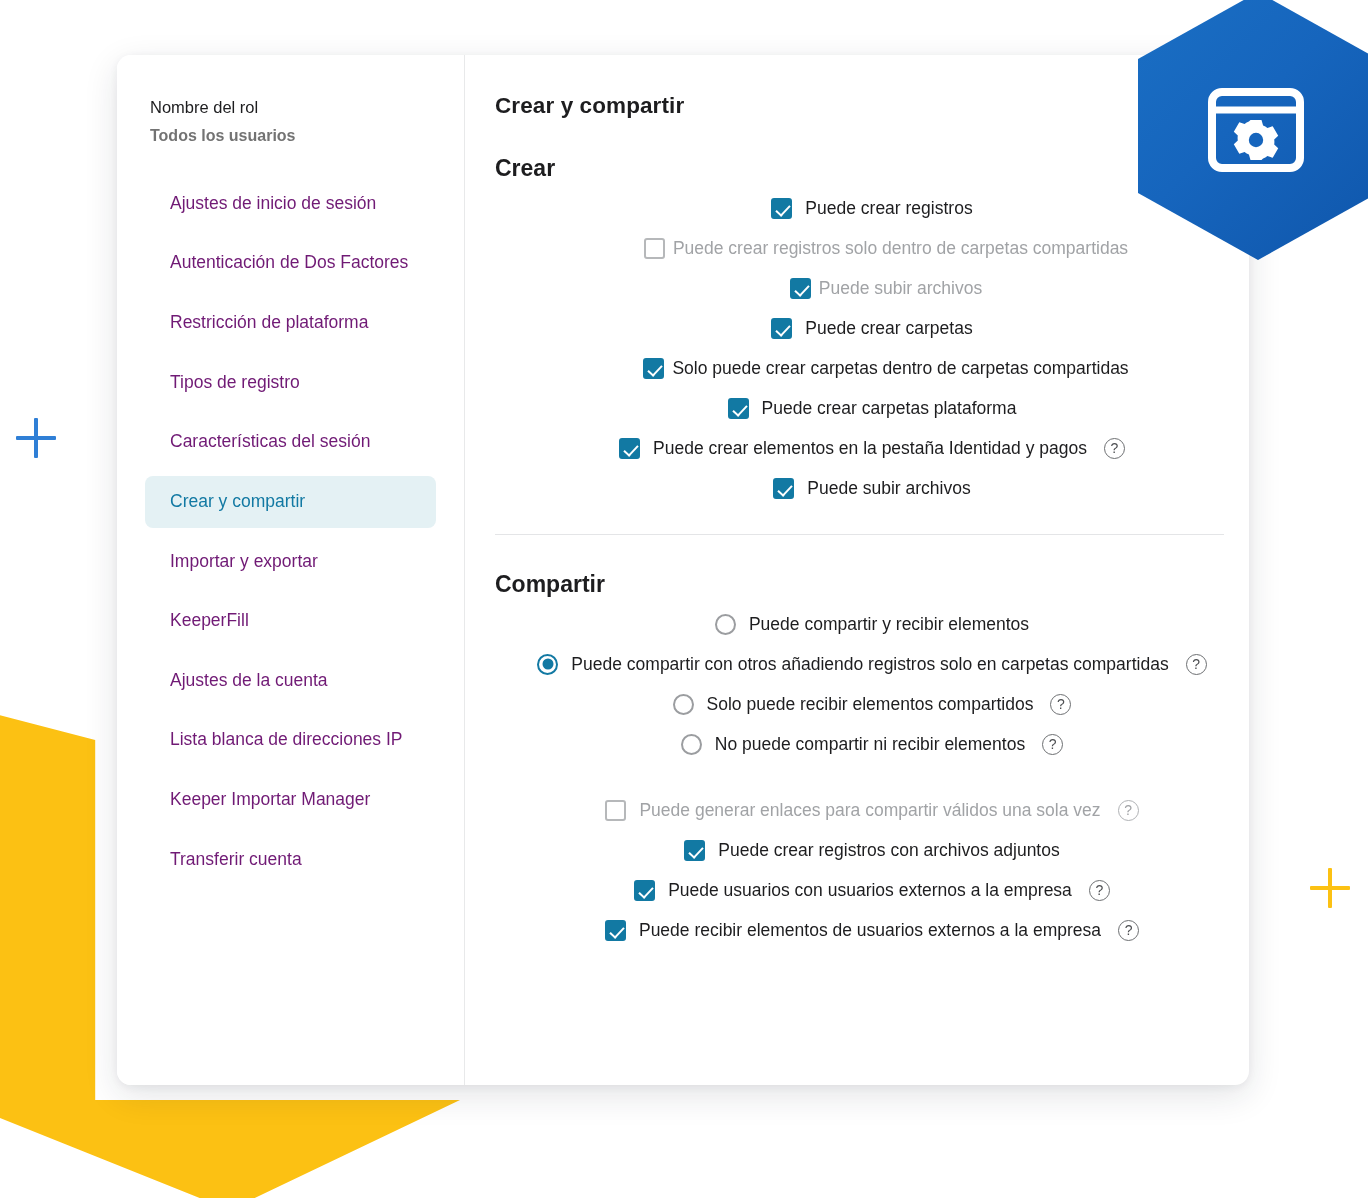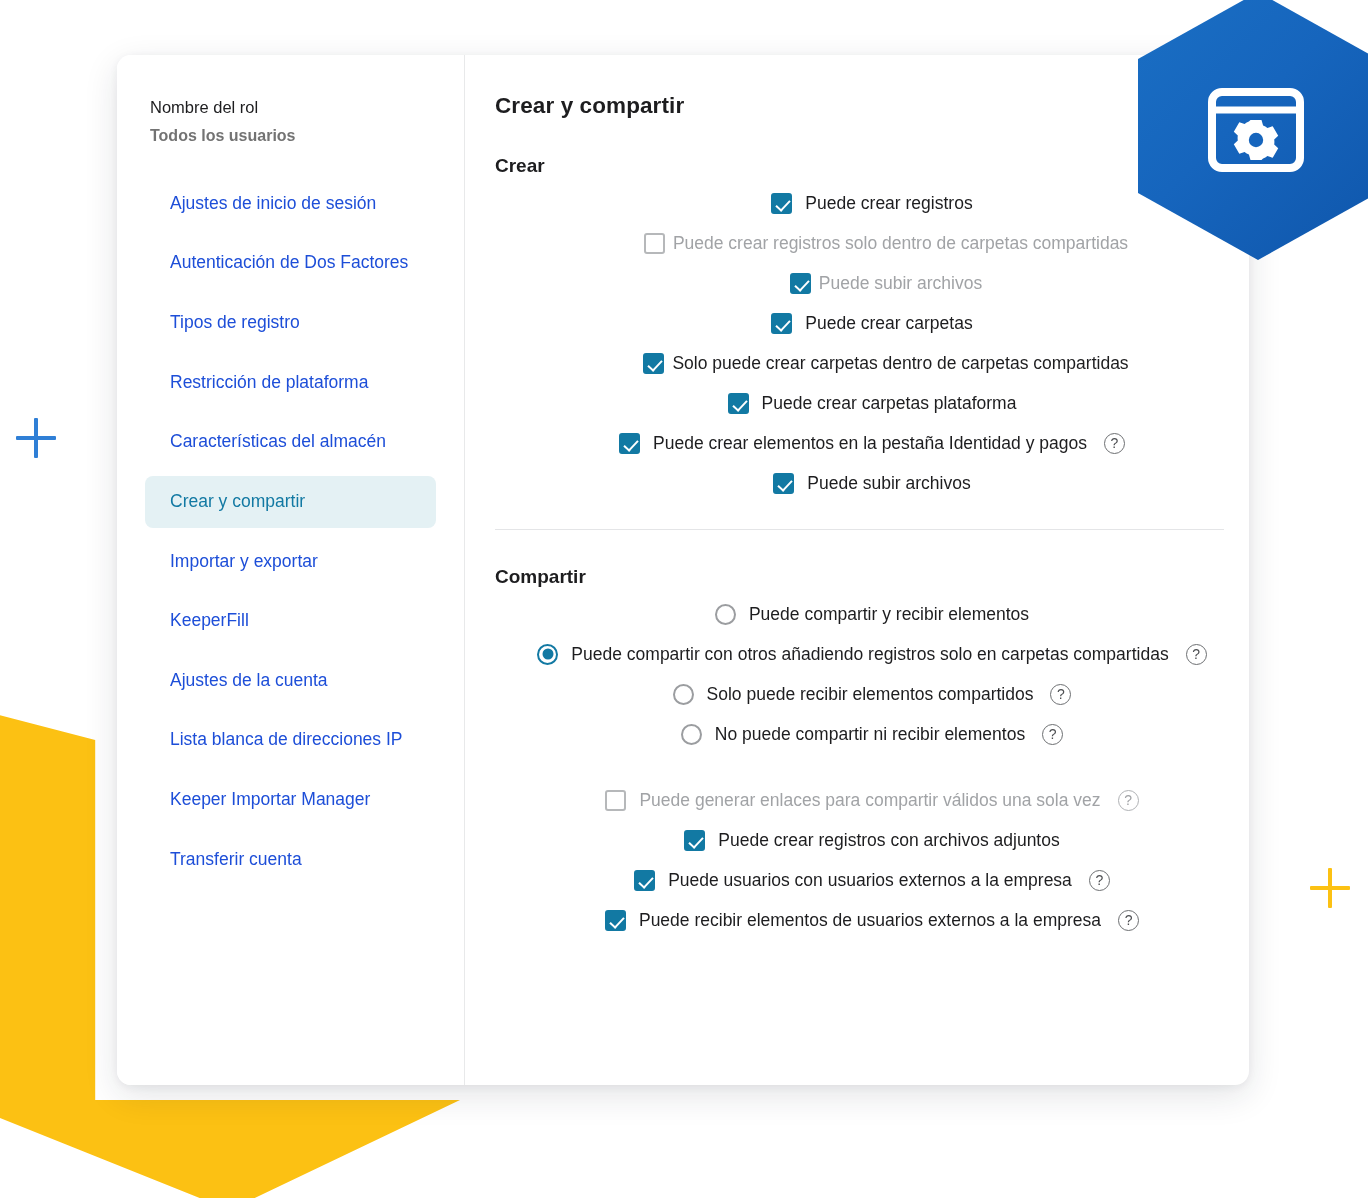--- a/index.html
+++ b/index.html
@@ -116,21 +116,21 @@
   }
 
   #sidebar-nav {
     margin-top: 30px;
     padding: 0 28px 0 28px;
     list-style: none;
   }
 
   .nav-item {
     font-size: 17.5px;
-    color: #1d4ed8;
+    color: #701a75;
     padding: 14px 0 14px 25px;
     border-radius: 8px;
     cursor: pointer;
     line-height: 1.35;
     margin-bottom: 8px;
   }
   .nav-item.active {
     background: #e4f1f4;
     color: #1279a3;
   }
@@ -143,21 +143,21 @@
   }
 
   #panel-title {
     font-size: 22.5px;
     font-weight: 700;
     color: #1d1d1f;
     letter-spacing: 0.1px;
   }
 
   .section-heading {
-    font-size: 19px;
+    font-size: 23px;
     font-weight: 700;
     color: #1d1d1f;
     margin-top: 36px;
     margin-bottom: 6px;
   }
 
   .option-list { list-style: none; }
 
   .option-row {
     display: flex;
@@ -268,23 +268,23 @@
   </svg>
 
   <div id="settings-card">
 
     <aside id="sidebar">
       <div class="role-label">Nombre del rol</div>
       <div class="role-name">Todos los usuarios</div>
       <ul id="sidebar-nav">
           <li class="nav-item"><span>Ajustes de inicio de sesión</span></li>
           <li class="nav-item"><span>Autenticación de Dos Factores</span></li>
+          <li class="nav-item"><span>Restricción de plataforma</span></li>
           <li class="nav-item"><span>Tipos de registro</span></li>
-          <li class="nav-item"><span>Restricción de plataforma</span></li>
-          <li class="nav-item"><span>Características del almacén</span></li>
+          <li class="nav-item"><span>Características del sesión</span></li>
           <li class="nav-item active"><span>Crear y compartir</span></li>
           <li class="nav-item"><span>Importar y exportar</span></li>
           <li class="nav-item"><span>KeeperFill</span></li>
           <li class="nav-item"><span>Ajustes de la cuenta</span></li>
           <li class="nav-item"><span>Lista blanca de direcciones IP</span></li>
           <li class="nav-item"><span>Keeper Importar Manager</span></li>
           <li class="nav-item"><span>Transferir cuenta</span></li>
         </ul>
     </aside>
 

